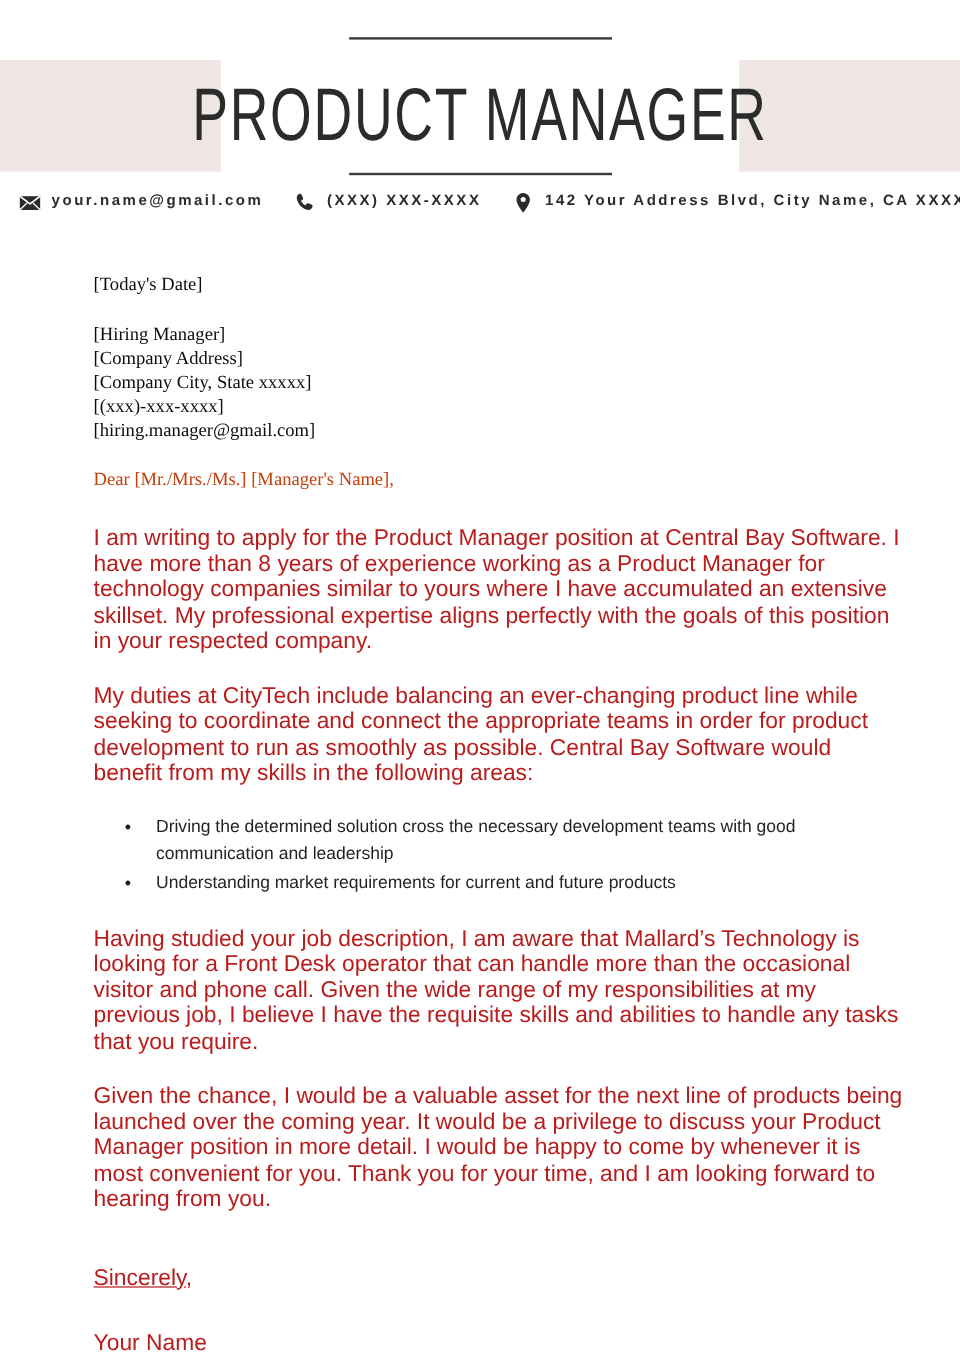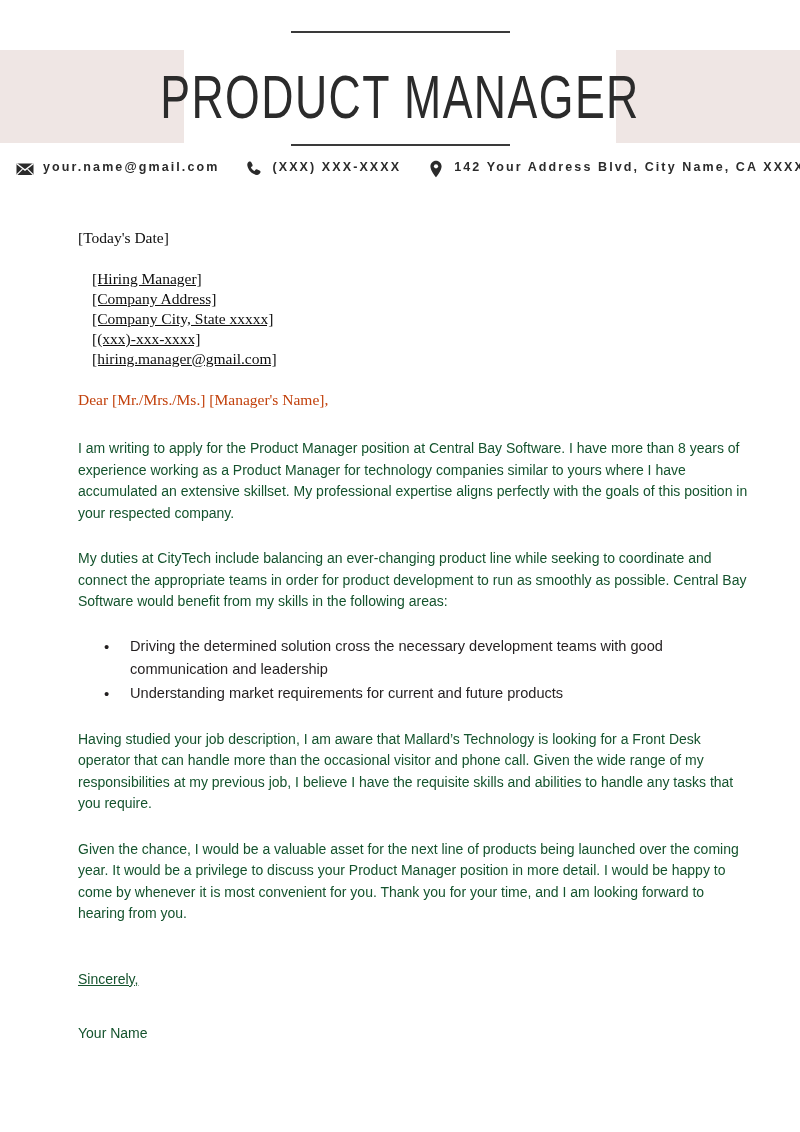--- a/index.html
+++ b/index.html
@@ -101,35 +101,35 @@
     width: 676px;
   }
 
   .serif-block {
     font-family: "Liberation Serif", serif;
     font-size: 15.5px;
     line-height: 20px;
     color: #0d0d0d;
   }
   .date-line { margin: 0 0 21px 0; }
-  .recipient { margin: 14px; text-decoration: underline; }
+  .recipient { margin: 0; }
   .recipient div { white-space: nowrap; }
   .salutation {
     margin: 21px 0 0 0;
     font-family: "Liberation Serif", serif;
     font-size: 15.5px;
     line-height: 20px;
     color: #c2410c;
   }
 
   .body-text {
     font-family: "Liberation Sans Narrow", "Liberation Sans", sans-serif;
-    font-size: 14px;
+    font-size: 19px;
     line-height: 21.5px;
-    color: #14532d;
+    color: #b91c1c;
     margin: 0;
   }
   p.para { margin: 24px 0 0 0; }
   p.para:first-of-type { margin-top: 28px; }
 
   ul.bullets {
     list-style: none;
     margin: 22px 0 0 0;
     padding: 0 0 0 26px;
   }

